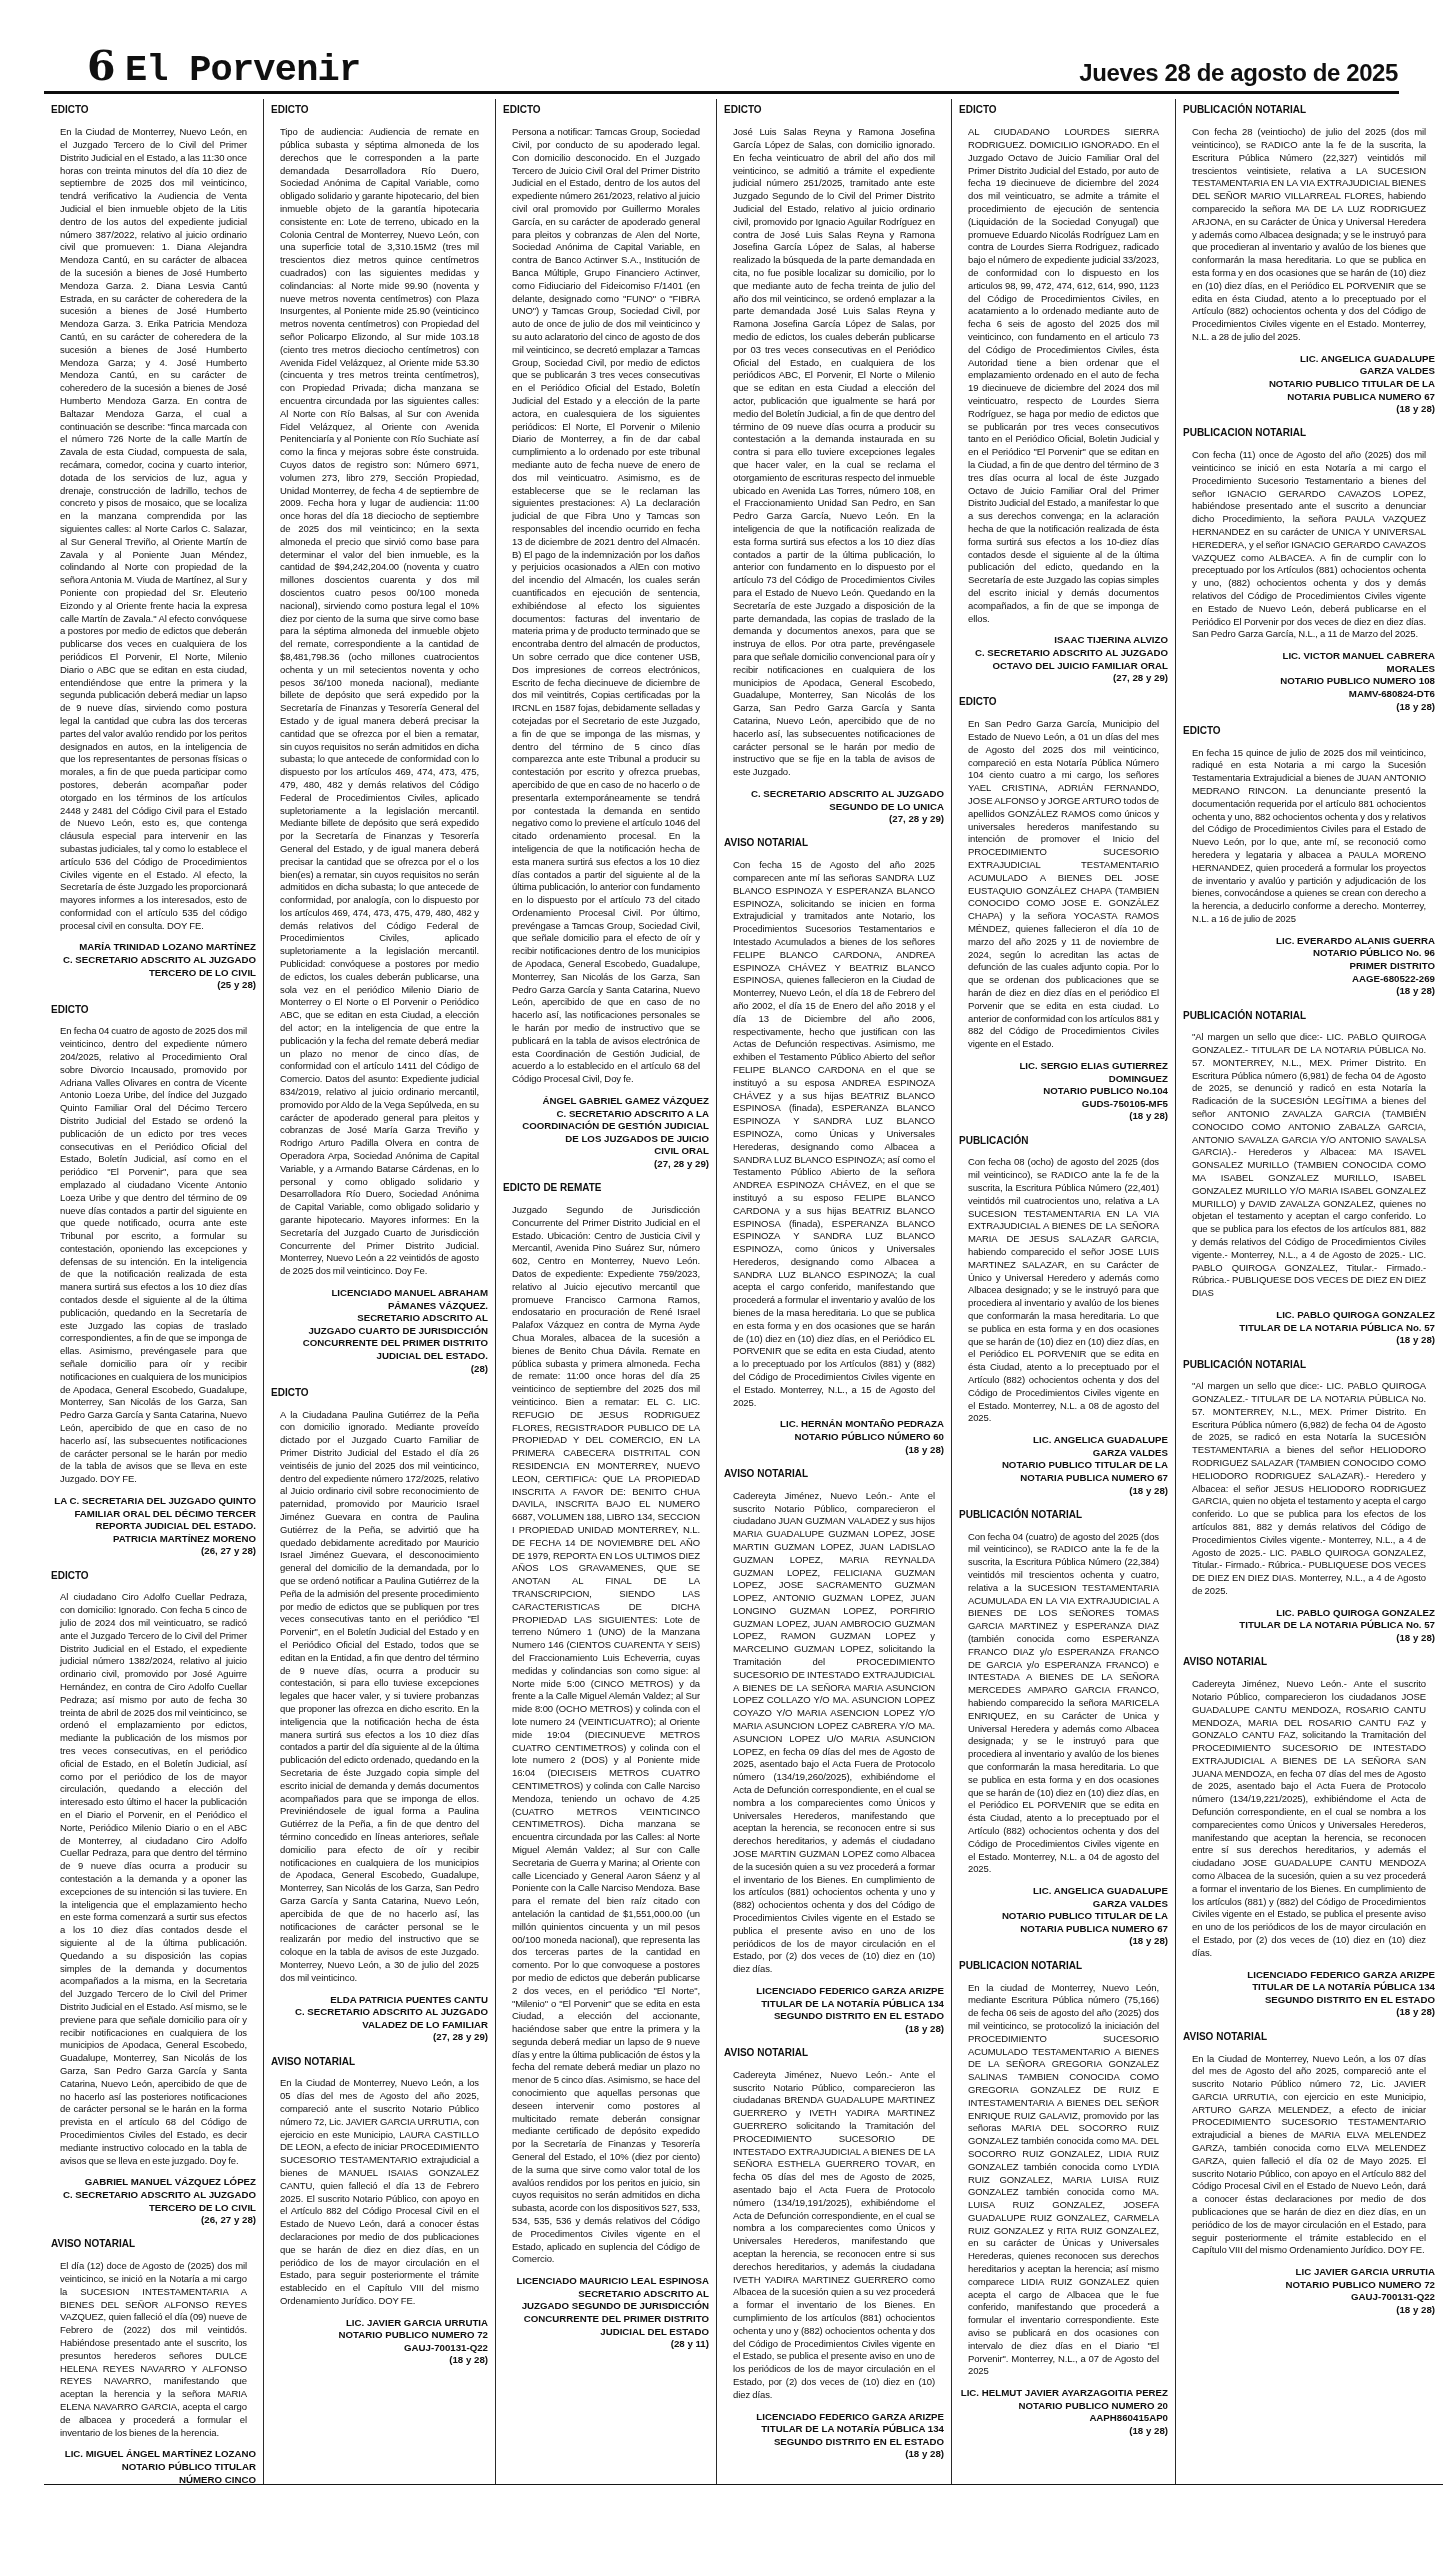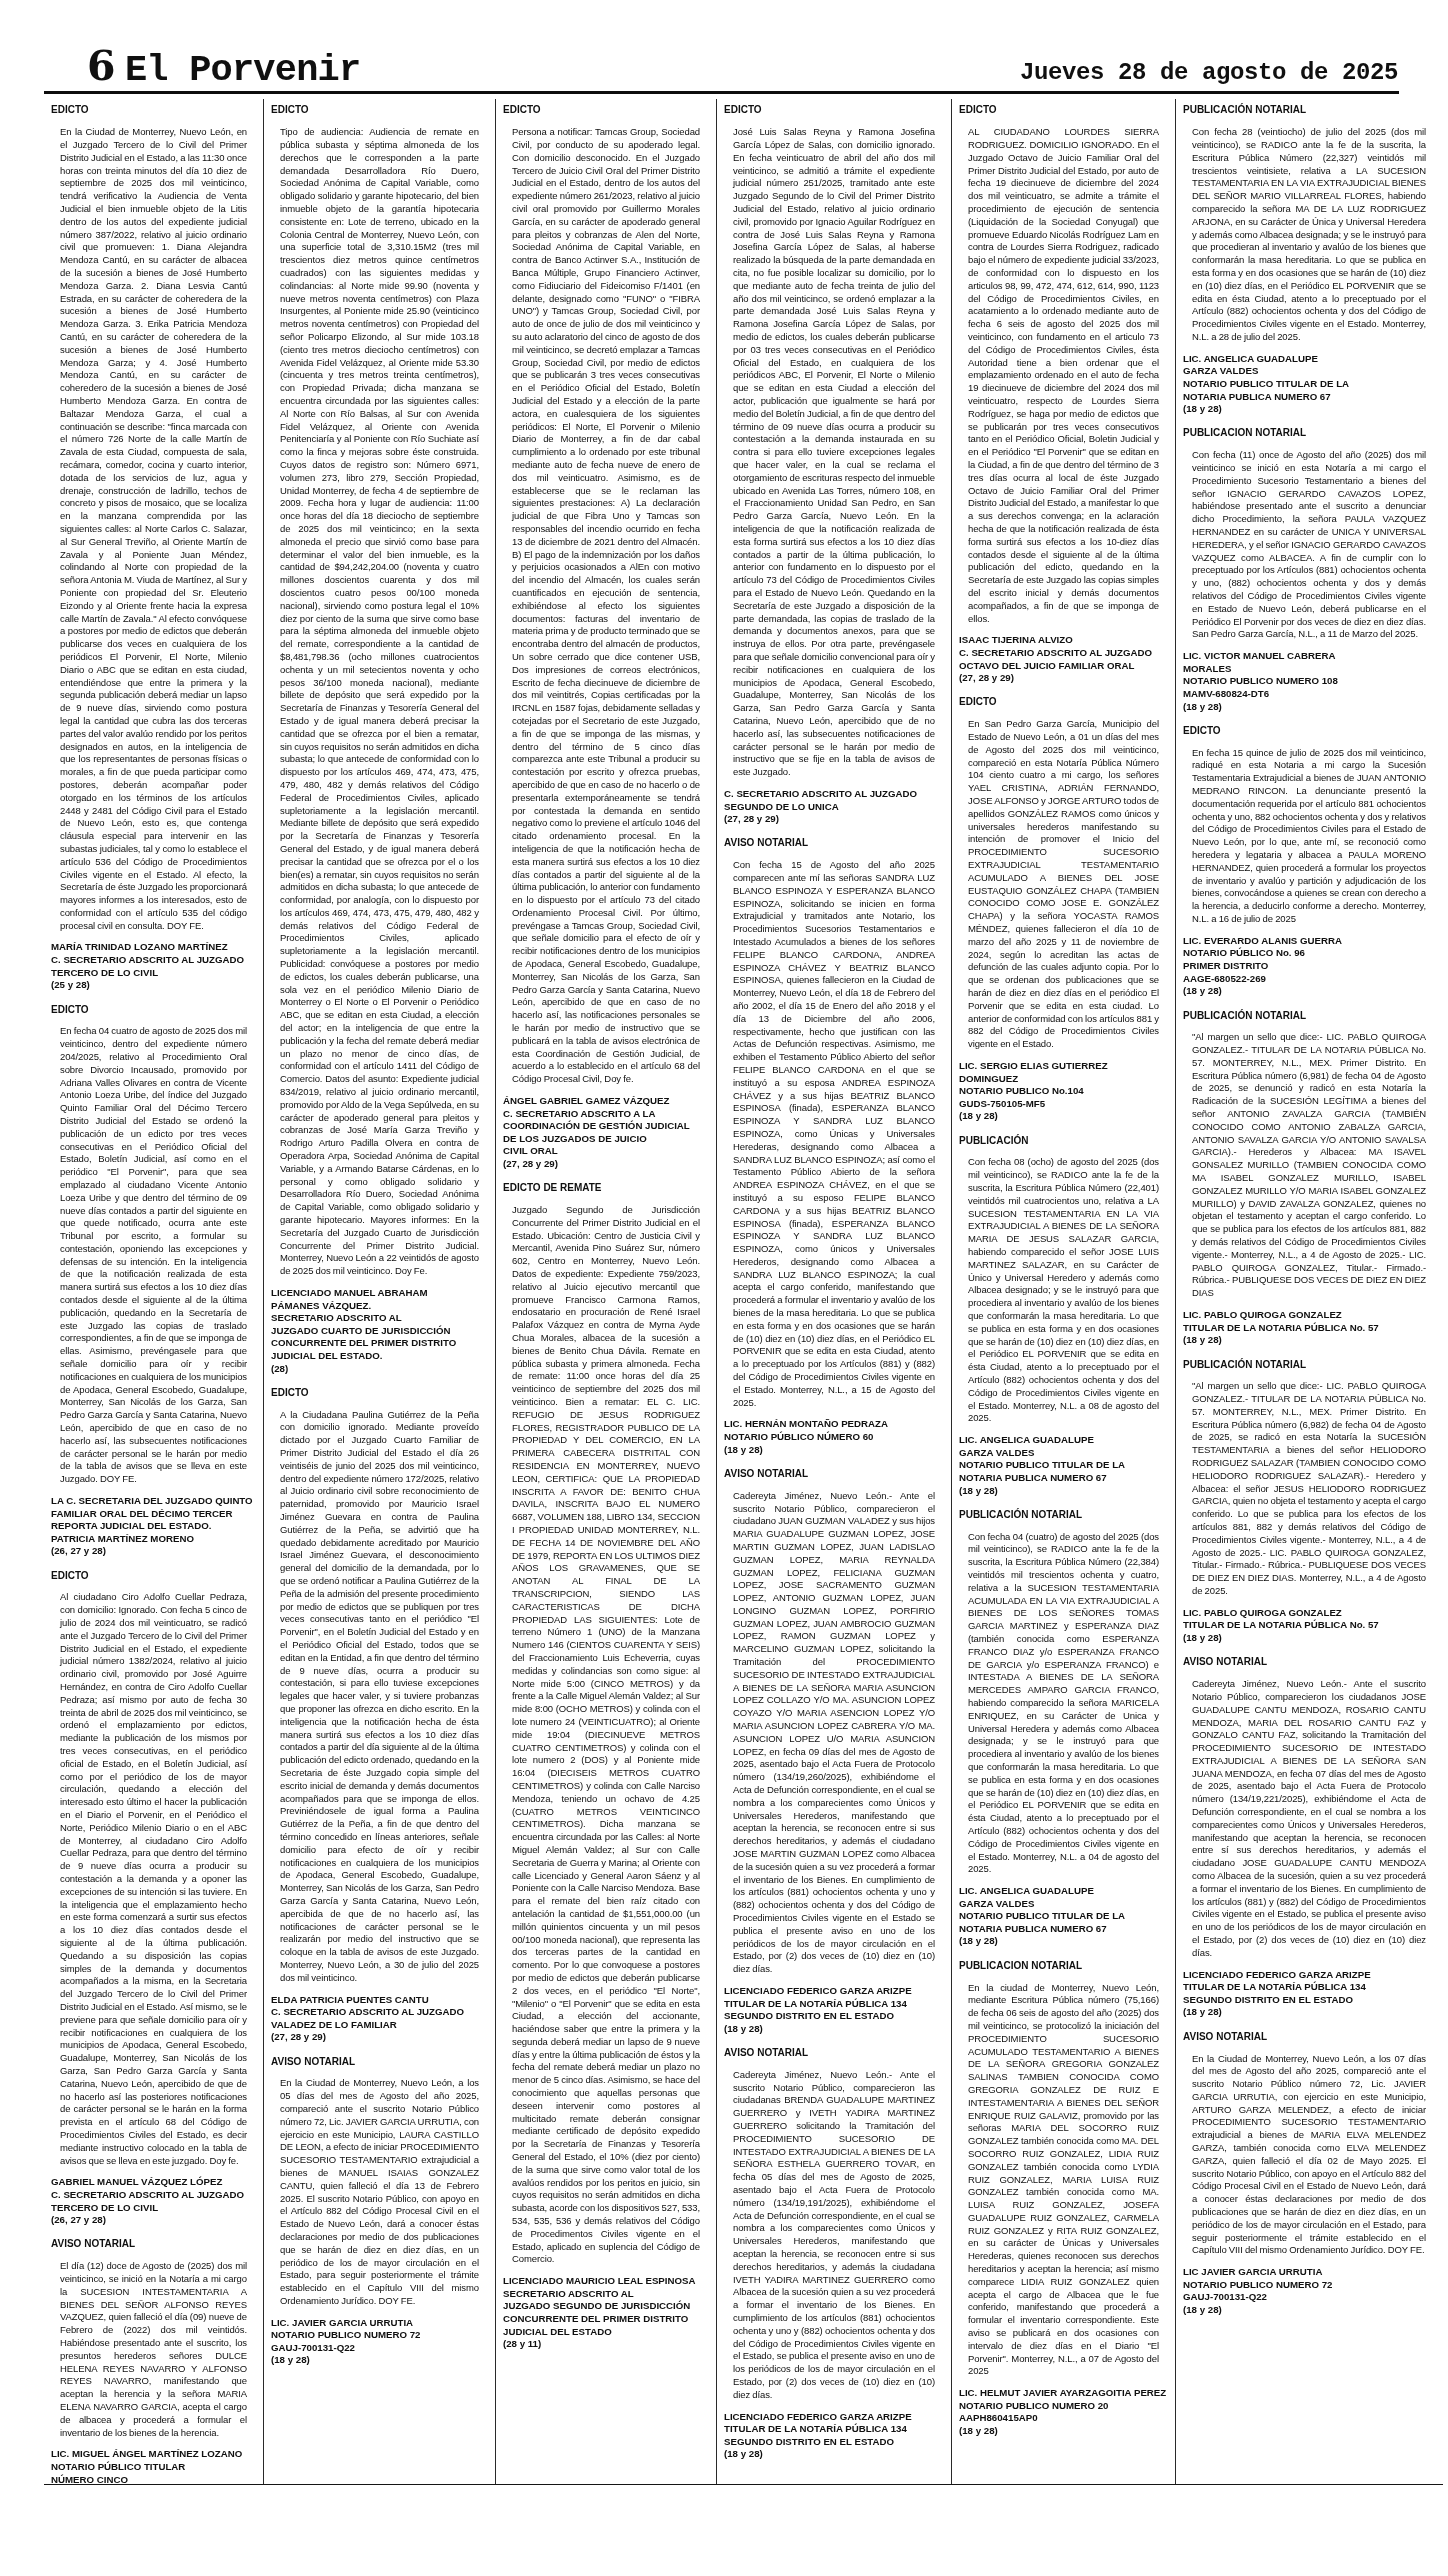--- a/index.html
+++ b/index.html
@@ -5,21 +5,21 @@
   html,body{margin:0;padding:0;}
   body{
     width:1449px;height:2576px;position:relative;background:#ffffff;
     font-family:"Liberation Sans",sans-serif;color:#101010;
     -webkit-font-smoothing:antialiased;
   }
   
   .masthead{position:absolute;top:42px;left:87px;display:flex;align-items:baseline;gap:11px;}
   .page-num{font-family:"DejaVu Serif",serif;font-weight:bold;font-size:41px;letter-spacing:-1.6px;}
   .paper-name{font-family:Liberation Mono, monospace;font-weight:bold;font-size:37px;letter-spacing:-0.8px;}
-  .issue-date{position:absolute;top:59px;right:51px;font-weight:bold;font-size:24px;letter-spacing:-0.4px;font-family:Liberation Mono, monospace;}
+  .issue-date{position:absolute;top:59px;right:51px;font-weight:bold;font-size:24px;letter-spacing:-0.4px;}
   .top-rule{position:absolute;top:91px;left:44px;width:1355px;height:3.1px;background:#0d0d0d;}
   
   .columns{
     position:absolute;top:99px;left:44px;width:1399px;height:2386px;
     display:flex;border-bottom:1.6px solid #151515;overflow:hidden;box-sizing:border-box;
   }
   .col{box-sizing:border-box;overflow:hidden;padding:3.9px 7px 0 7px;height:100%;}
   .col + .col{border-left:0.8px solid #2a2a2a;}
   .col:nth-child(1){width:219px;}
   .col:nth-child(2){width:232px;}
@@ -29,21 +29,21 @@
   .col:nth-child(6){width:267px;}
   .heading{
     font-weight:bold;font-size:10px;line-height:12.8px;
     margin:11.7px 0 0.8px 0;letter-spacing:0;
   }
   .col .heading:first-child{margin-top:1.6px;}
   .body-text{
     font-size:9.5px;line-height:12.8px;text-align:justify;margin:9px;
     letter-spacing:-0.1px;word-spacing:-0.3px;text-justify:inter-word;
   }
-  .sig{ text-align:left;font-weight:bold;font-size:9.7px;line-height:12.6px;margin:0.8px 0 0 0;}
+  .sig{ text-align:right;font-weight:bold;font-size:9.7px;line-height:12.6px;margin:0.8px 0 0 0;}
   .sig div{white-space:normal;}
 </style>
 </head>
 <body>
 
 <div class="masthead">
   <span class="page-num">6</span>
   <span class="paper-name">El Porvenir</span>
 </div>
 <div class="issue-date">Jueves 28 de agosto de 2025</div>

